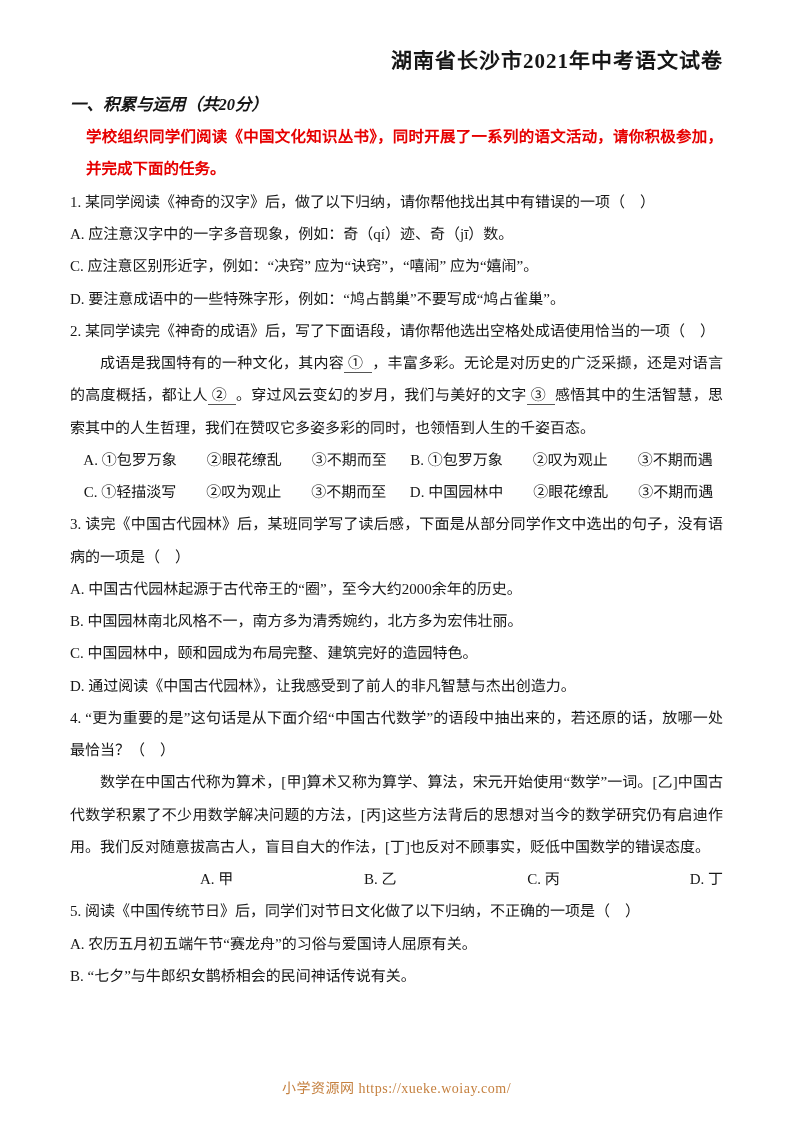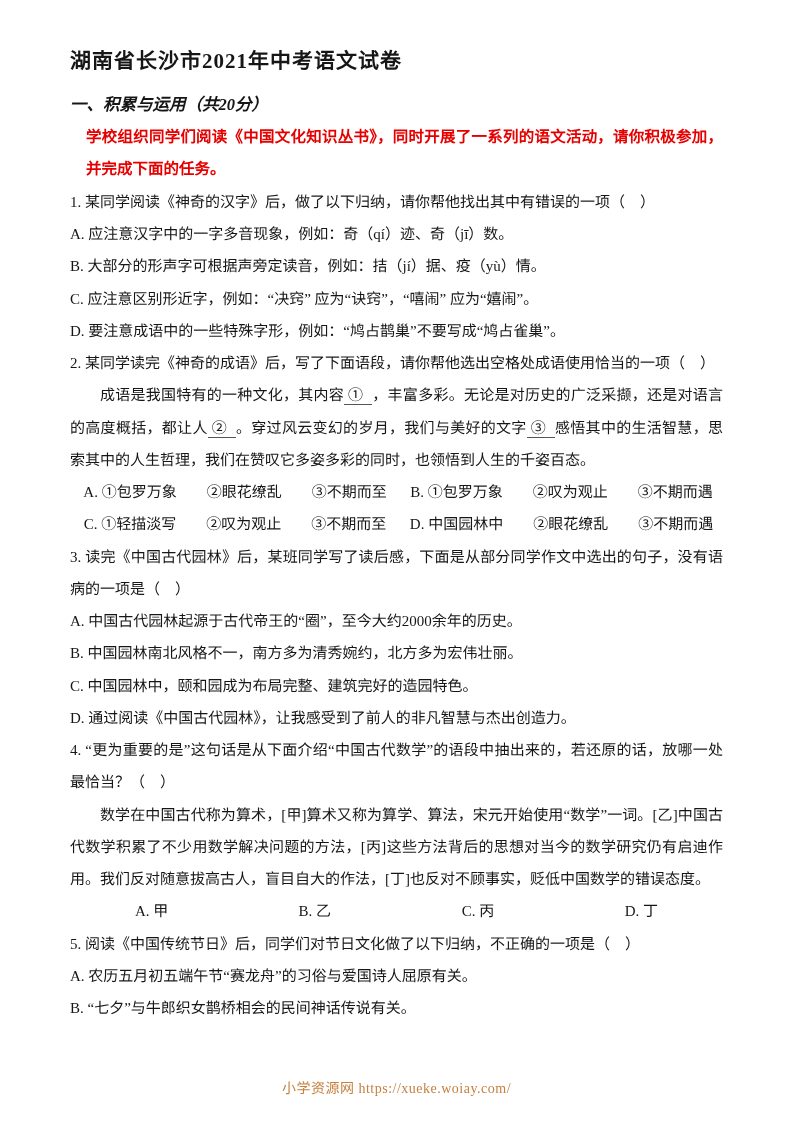--- a/index.html
+++ b/index.html
@@ -12,21 +12,21 @@
     overflow: hidden;
   }
   .page {
     width: 793px; height: 1122px;
     padding: 44px 70px 14px 70px;
     display: flex; flex-direction: column;
     background: #ffffff;
   }
   .title {
     font-size: 21px; font-weight: bold;
-    text-align: left; line-height: 1.7;
+    text-align: right; line-height: 1.7;
     letter-spacing: 1px; margin-bottom: 8px;
   }
   .section {
     font-size: 16.5px; font-weight: bold;
     line-height: 2.0;
     font-style: italic;
   }
   .intro {
     font-size: 15.5px; font-weight: bold;
     color: var(--intro-red, #e60000);
@@ -34,21 +34,21 @@
   }
   .line, .passage, .opt-grid-2, .opt-grid-4 {
     font-size: 15px; line-height: 2.15; text-align: justify;
   }
   .passage { text-indent: 2em; }
   .blank {
     border-bottom: 1px solid #555;
     padding: 0 9px 1px 4px;
   }
   .opt-grid-2 { display: grid; grid-template-columns: 330px 1fr; text-align: center; }
-  .opt-grid-4 { display: grid; grid-template-columns: repeat(4, 1fr); text-align: center; }
+  .opt-grid-4 { display: grid; grid-template-columns: repeat(4, 1fr); text-align: right; }
   .footer {
     margin-top: auto;
     text-align: center;
     font-size: 14px;
     color: var(--footer-orange, #c5803f);
     line-height: 1.6;
     padding-bottom: 8px;
     letter-spacing: 0.5px;
   }
 </style>
@@ -58,21 +58,20 @@
 <div class="page">
 
   <h1 class="title">湖南省长沙市2021年中考语文试卷</h1>
 
   <h2 class="section">一、积累与运用（共20分）</h2>
 
   <p class="intro">学校组织同学们阅读《中国文化知识丛书》，同时开展了一系列的语文活动，请你积极参加，并完成下面的任务。</p>
 
   <p class="line">1. 某同学阅读《神奇的汉字》后，做了以下归纳，请你帮他找出其中有错误的一项（　）</p>
   <p class="line">A. 应注意汉字中的一字多音现象，例如：奇（qí）迹、奇（jī）数。</p>
-  <p class="line">B. 大部分的形声字可根据声旁定读音，例如：拮（jí）据、疫（yù）情。</p>
   <p class="line">C. 应注意区别形近字，例如：“决窍” 应为“诀窍”，“嘻闹” 应为“嬉闹”。</p>
   <p class="line">D. 要注意成语中的一些特殊字形，例如：“鸠占鹊巢”不要写成“鸠占雀巢”。</p>
 
   <p class="line">2. 某同学读完《神奇的成语》后，写了下面语段，请你帮他选出空格处成语使用恰当的一项（　）</p>
   <p class="passage"><span>成语是我国特有的一种文化，其内容</span><span class="blank">①</span><span>，丰富多彩。无论是对历史的广泛采撷，还是对语言的高度概括，都让人</span><span class="blank">②</span><span>。穿过风云变幻的岁月，我们与美好的文字</span><span class="blank">③</span><span>感悟其中的生活智慧，思索其中的人生哲理，我们在赞叹它多姿多彩的同时，也领悟到人生的千姿百态。</span></p>
   <div class="opt-grid-2">
     <span>A. ①包罗万象　　②眼花缭乱　　③不期而至</span>
     <span>B. ①包罗万象　　②叹为观止　　③不期而遇</span>
   </div>
   <div class="opt-grid-2">

